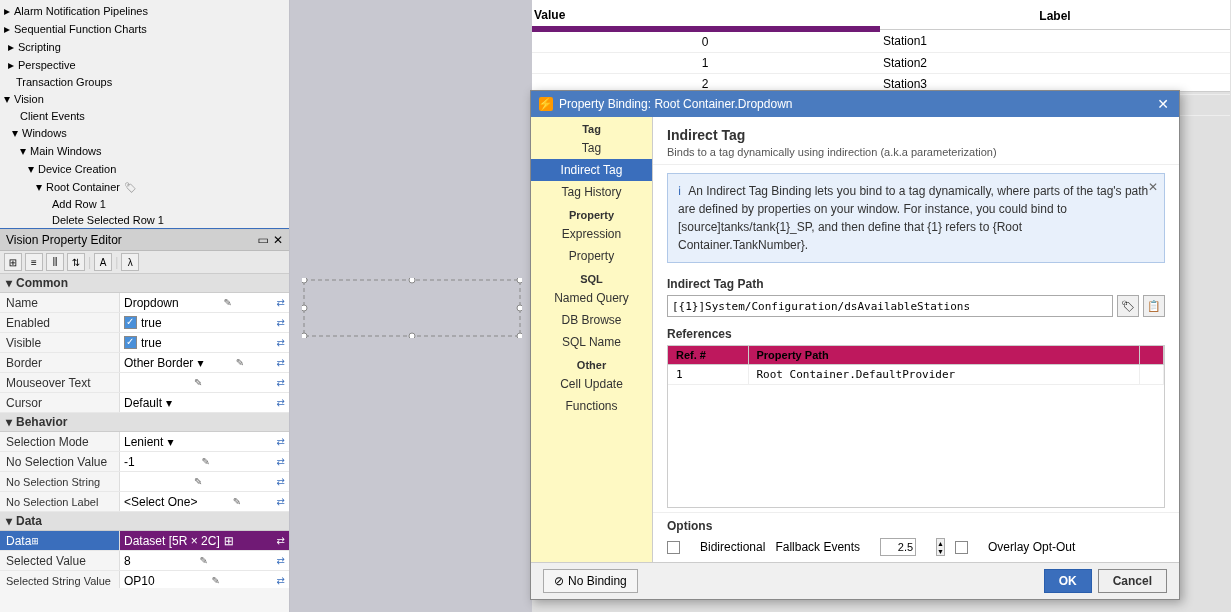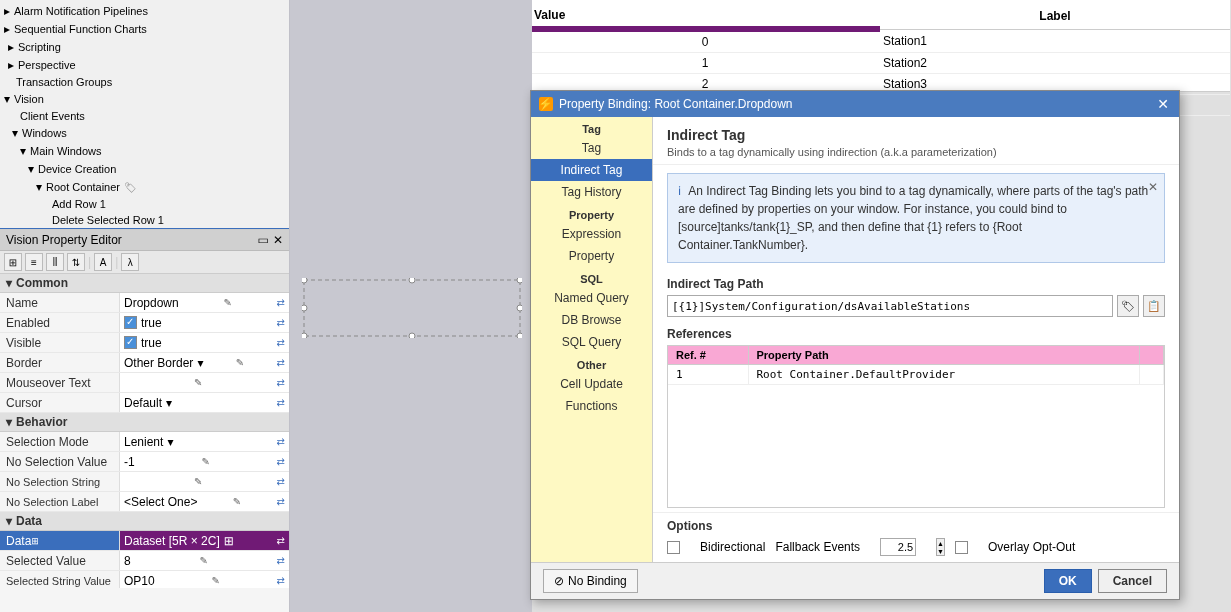--- a/index.html
+++ b/index.html
@@ -306,21 +306,21 @@
     .references-table {
       border: 1px solid #ccc;
       flex: 1;
       overflow: auto;
     }
     .ref-table {
       width: 100%;
       border-collapse: collapse;
     }
     .ref-table th {
-      background: #f9a8d4;
+      background: #be185d;
       border-bottom: 1px solid #ccc;
       border-right: 1px solid #ccc;
       padding: 3px 8px;
       text-align: left;
       font-size: 11px;
       font-weight: bold;
     }
     .ref-table td {
       border-bottom: 1px solid #eee;
       border-right: 1px solid #eee;
@@ -702,21 +702,21 @@
       <div class="binding-sidebar-item selected">Indirect Tag</div>
       <div class="binding-sidebar-item">Tag History</div>
 
       <div class="binding-sidebar-section">Property</div>
       <div class="binding-sidebar-item">Expression</div>
       <div class="binding-sidebar-item">Property</div>
 
       <div class="binding-sidebar-section">SQL</div>
       <div class="binding-sidebar-item">Named Query</div>
       <div class="binding-sidebar-item">DB Browse</div>
-      <div class="binding-sidebar-item">SQL Query</div>
+      <div class="binding-sidebar-item">SQL Name</div>
 
       <div class="binding-sidebar-section">Other</div>
       <div class="binding-sidebar-item">Cell Update</div>
       <div class="binding-sidebar-item">Functions</div>
     </div>
 
     <div class="binding-content">
 
       <div class="binding-title-area">
         <h2>Indirect Tag</h2>

